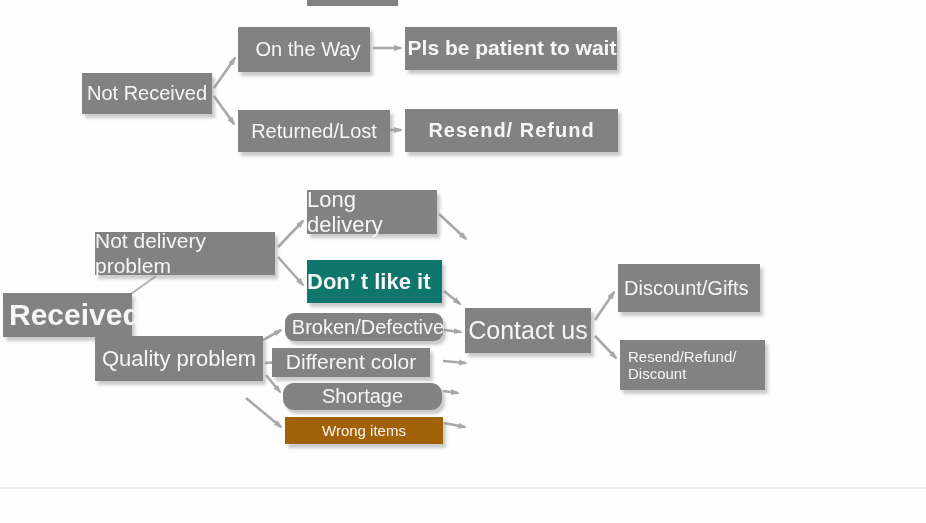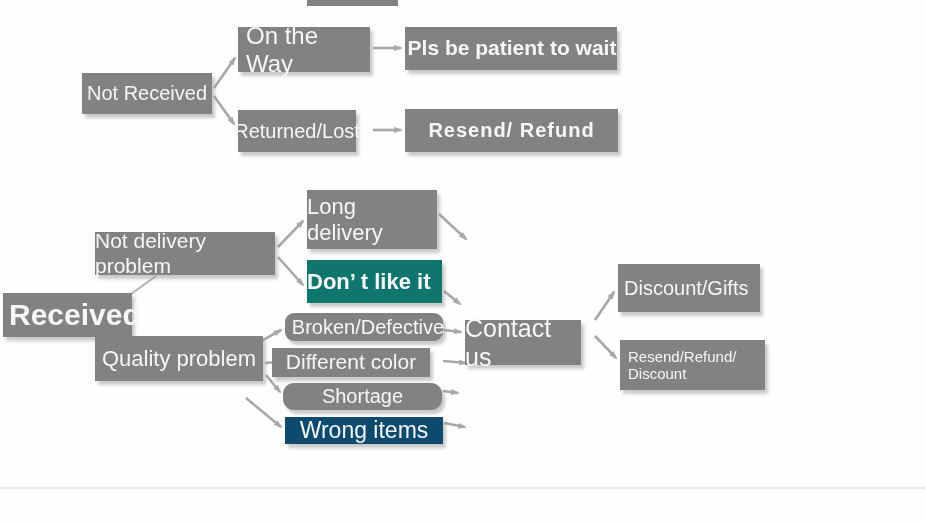--- a/index.html
+++ b/index.html
@@ -53,32 +53,32 @@
       <line x1="443" y1="391" x2="458" y2="393" stroke="#a8a8a8" stroke-width="2.6" marker-end="url(#ah)"></line>
       <line x1="444" y1="423" x2="465" y2="427" stroke="#a8a8a8" stroke-width="2.6" marker-end="url(#ah)"></line>
       <line x1="595" y1="320" x2="614" y2="292" stroke="#a8a8a8" stroke-width="2.6" marker-end="url(#ah)"></line>
       <line x1="595" y1="336" x2="616" y2="358" stroke="#a8a8a8" stroke-width="2.6" marker-end="url(#ah)"></line>
       <line x1="131" y1="294" x2="156" y2="276" stroke="#b3b3b3" stroke-width="2"></line>
       <line x1="118" y1="336" x2="148" y2="354" stroke="#b3b3b3" stroke-width="2"></line>
     </svg>
   <div id="nodes">
       <div class="node no-shadow" style="left: 307px; top: 0px; width: 91px; height: 6px; background: rgb(130, 130, 130); font-size: 0px; font-weight: 400; padding-left: 0px;"><span></span></div>
       <div class="node" style="left: 82px; top: 73px; width: 130px; height: 41px; background: rgb(130, 130, 130); font-size: 20px; font-weight: 400; padding-left: 0px;"><span>Not Received</span></div>
-      <div class="node" style="left: 238px; top: 27px; width: 132px; height: 45px; background: rgb(130, 130, 130); font-size: 24px; font-weight: 400; padding-left: 8px;"><span>On the Way</span></div>
+      <div class="node" style="left: 238px; top: 27px; width: 132px; height: 45px; background: rgb(130, 130, 130); font-size: 20px; font-weight: 400; padding-left: 8px;"><span>On the Way</span></div>
       <div class="node" style="left: 405px; top: 27px; width: 212px; height: 43px; background: rgb(130, 130, 130); font-size: 21px; font-weight: 700; padding-left: 2px;"><span>Pls be patient to wait</span></div>
-      <div class="node" style="left: 238px; top: 110px; width: 118px; height: 42px; background: rgb(130, 130, 130); font-size: 20px; font-weight: 400; padding-left: 0px;"><span>Returned/Lost</span></div>
+      <div class="node" style="left: 238px; top: 110px; width: 152px; height: 42px; background: rgb(130, 130, 130); font-size: 20px; font-weight: 400; padding-left: 0px;"><span>Returned/Lost</span></div>
       <div class="node" style="left: 405px; top: 109px; width: 213px; height: 43px; background: rgb(130, 130, 130); font-size: 20px; font-weight: 600; padding-left: 0px; letter-spacing: 1px;"><span>Resend/ Refund</span></div>
       <div class="node align-left" style="left: 3px; top: 293px; width: 129px; height: 44px; background: rgb(130, 130, 130); font-size: 30px; font-weight: 600; padding-left: 6px;"><span>Received</span></div>
       <div class="node" style="left: 95px; top: 232px; width: 180px; height: 43px; background: rgb(130, 130, 130); font-size: 21px; font-weight: 400; padding-left: 0px;"><span>Not delivery problem</span></div>
-      <div class="node align-left" style="left: 307px; top: 190px; width: 130px; height: 59px; background: rgb(130, 130, 130); font-size: 22px; font-weight: 400; padding-left: 0px;"><span>Long delivery</span></div>
+      <div class="node align-left" style="left: 307px; top: 190px; width: 130px; height: 44px; background: rgb(130, 130, 130); font-size: 22px; font-weight: 400; padding-left: 0px;"><span>Long delivery</span></div>
       <div class="node align-left" style="left: 307px; top: 260px; width: 135px; height: 43px; background: #0f766e; font-size: 22px; font-weight: 700; padding-left: 0;"><span>Don’ t like it</span></div>
       <div class="node" style="left: 95px; top: 336px; width: 168px; height: 45px; background: rgb(130, 130, 130); font-size: 22px; font-weight: 400; padding-left: 0px;"><span>Quality problem</span></div>
       <div class="node" style="left: 285px; top: 313px; width: 158px; height: 28px; background: rgb(130, 130, 130); font-size: 20px; font-weight: 400; padding-left: 8px; border-radius: 9px;"><span>Broken/Defective</span></div>
       <div class="node" style="left: 272px; top: 348px; width: 158px; height: 29px; background: rgb(130, 130, 130); font-size: 21px; font-weight: 400; padding-left: 0px;"><span>Different color</span></div>
       <div class="node" style="left: 283px; top: 383px; width: 159px; height: 27px; background: rgb(130, 130, 130); font-size: 20px; font-weight: 400; padding-left: 0px; border-radius: 11px;"><span>Shortage</span></div>
-      <div class="node" style="left: 285px; top: 417px; width: 158px; height: 27px; background: #0c4a6e; font-size: 23px; font-weight: 400; padding-left: 0px;"><span>Wrong items</span></div>
-      <div class="node" style="left: 465px; top: 320px; width: 116px; height: 45px; background: rgb(130, 130, 130); font-size: 25px; font-weight: 400; padding-left: 0px; justify-content: center;"><span>Contact us</span></div>
+      <div class="node" style="left: 285px; top: 417px; width: 158px; height: 27px; background: #a16207; font-size: 15px; font-weight: 400; padding-left: 0px;"><span>Wrong items</span></div>
+      <div class="node" style="left: 465px; top: 308px; width: 126px; height: 45px; background: rgb(130, 130, 130); font-size: 25px; font-weight: 400; padding-left: 0px; justify-content: center;"><span>Contact us</span></div>
       <div class="node align-left" style="left: 618px; top: 264px; width: 142px; height: 48px; background: rgb(130, 130, 130); font-size: 20px; font-weight: 400; padding-left: 6px;"><span>Discount/Gifts</span></div>
       <div class="node align-left" style="left: 620px; top: 340px; width: 145px; height: 50px; background: rgb(130, 130, 130); font-size: 15px; font-weight: 400; padding-left: 8px;"><span>Resend/Refund/
 Discount</span></div>
     </div>
   <div id="bottom-rule" style="top: 487px; background: rgb(237, 237, 237);"></div>
 </div>
 
 </body></html>

